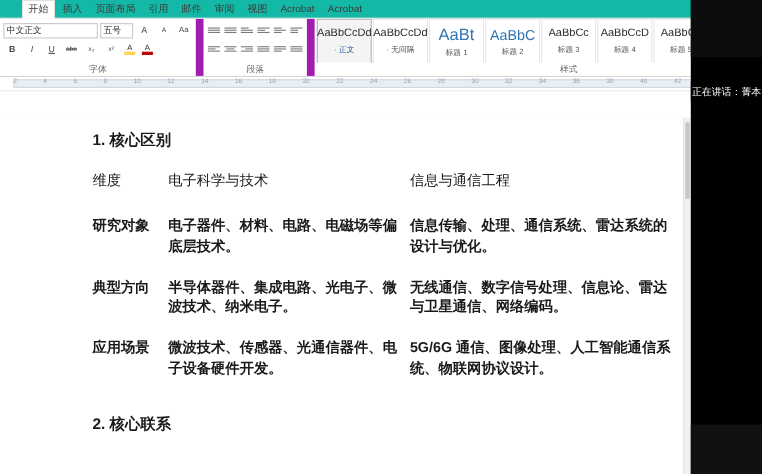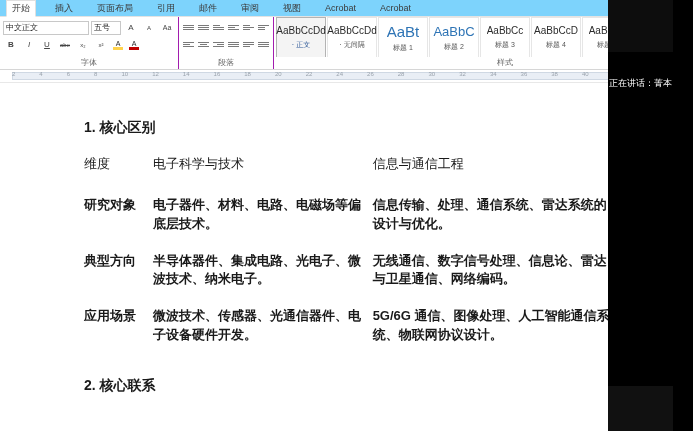--- a/index.html
+++ b/index.html
@@ -36,26 +36,26 @@
   .titlebar .title-text {
     white-space: nowrap;
     overflow: hidden;
     text-overflow: ellipsis;
     max-width: 520px;
   }
 
   
   .ribbon-tabs {
     height: 16px;
-    background: #7dd3fc;
+    background: #14b8a6;
     border-bottom: 1px solid #e3e3e3;
     display: flex;
     align-items: center;
-    padding-left: 6px;
-    gap: 14px;
+    padding-left: 20px;
+    gap: 2px;
     font-size: 9px;
     color: #3b3b3b;
   }
   .ribbon-tabs .tab {
     padding: 1px 5px;
     white-space: nowrap;
     cursor: default;
   }
   .ribbon-tabs .tab.active {
     background: #ffffff;
@@ -71,21 +71,21 @@
     display: flex;
     align-items: stretch;
     position: relative;
     overflow: hidden;
   }
   .rgroup {
     display: flex;
     flex-direction: column;
     justify-content: space-between;
     padding: 2px 3px 0 3px;
-    border-right: 1px solid #a21caf;
+    border-right: 7px solid #a21caf;
   }
   .rgroup .glabel {
     font-size: 8px;
     color: #666;
     text-align: center;
     padding-bottom: 1px;
   }
   .rrow {
     display: flex;
     align-items: center;
@@ -272,21 +272,20 @@
   .tbl tr.head td.c0 { font-weight: normal; }
 
   
   .video-panel {
     position: absolute;
     right: 0;
     top: 0;
     width: 65px;
     height: 431px;
     background: #000000;
-    padding-left: 20px;
   }
   .video-feed {
     position: absolute;
     left: 0; top: 0;
     width: 65px;
     height: 52px;
     background: #0d0d0d;
   }
   .speaking-bar {
     position: absolute;

